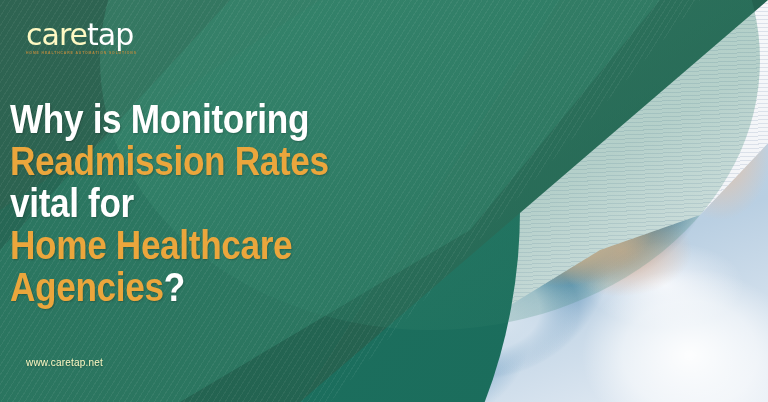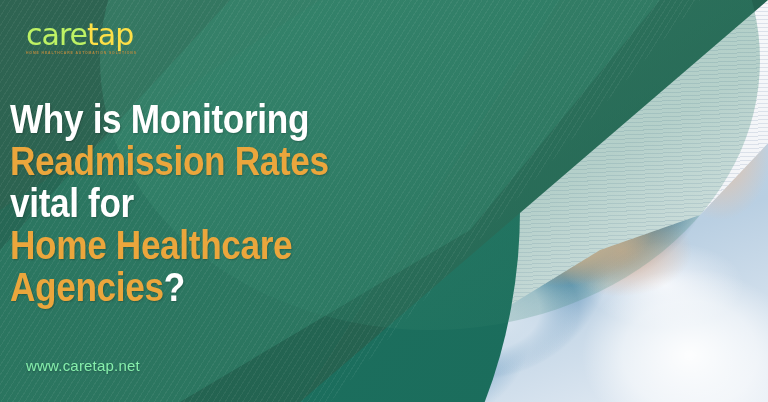--- a/index.html
+++ b/index.html
@@ -123,24 +123,24 @@
   }
   .logo-word {
     font-family: "DejaVu Sans", sans-serif;
     font-size: 30px;
     line-height: 30px;
     letter-spacing: -1px;
     font-weight: 400;
     white-space: nowrap;
   }
   .logo-care {
-    color: #bef264;
+    color: #fef9c3;
   }
   .logo-tap {
-    color: #fde047;
+    color: #ffffff;
   }
   .logo-tagline {
     margin-top: 1px;
     font-size: 3.4px;
     line-height: 5px;
     letter-spacing: 0.9px;
     color: #b98a3e;
     white-space: nowrap;
     font-weight: 700;
   }
@@ -165,23 +165,23 @@
   }
   .w  { color: #ffffff; }
   .o  { color: #eba63c; }
 
   
   .url {
     position: absolute;
     left: 26px;
     top: 357px;
     font-family: "Liberation Sans", sans-serif;
-    font-size: 15px;
+    font-size: 10px;
     font-weight: 400;
-    color: #86efac;
+    color: #fef9c3;
     letter-spacing: 0.2px;
     white-space: nowrap;
     text-shadow: 0 1px 2px rgba(0,0,0,0.25);
   }
 </style>
 </head>
 <body>
 
 <div class="banner">
 

